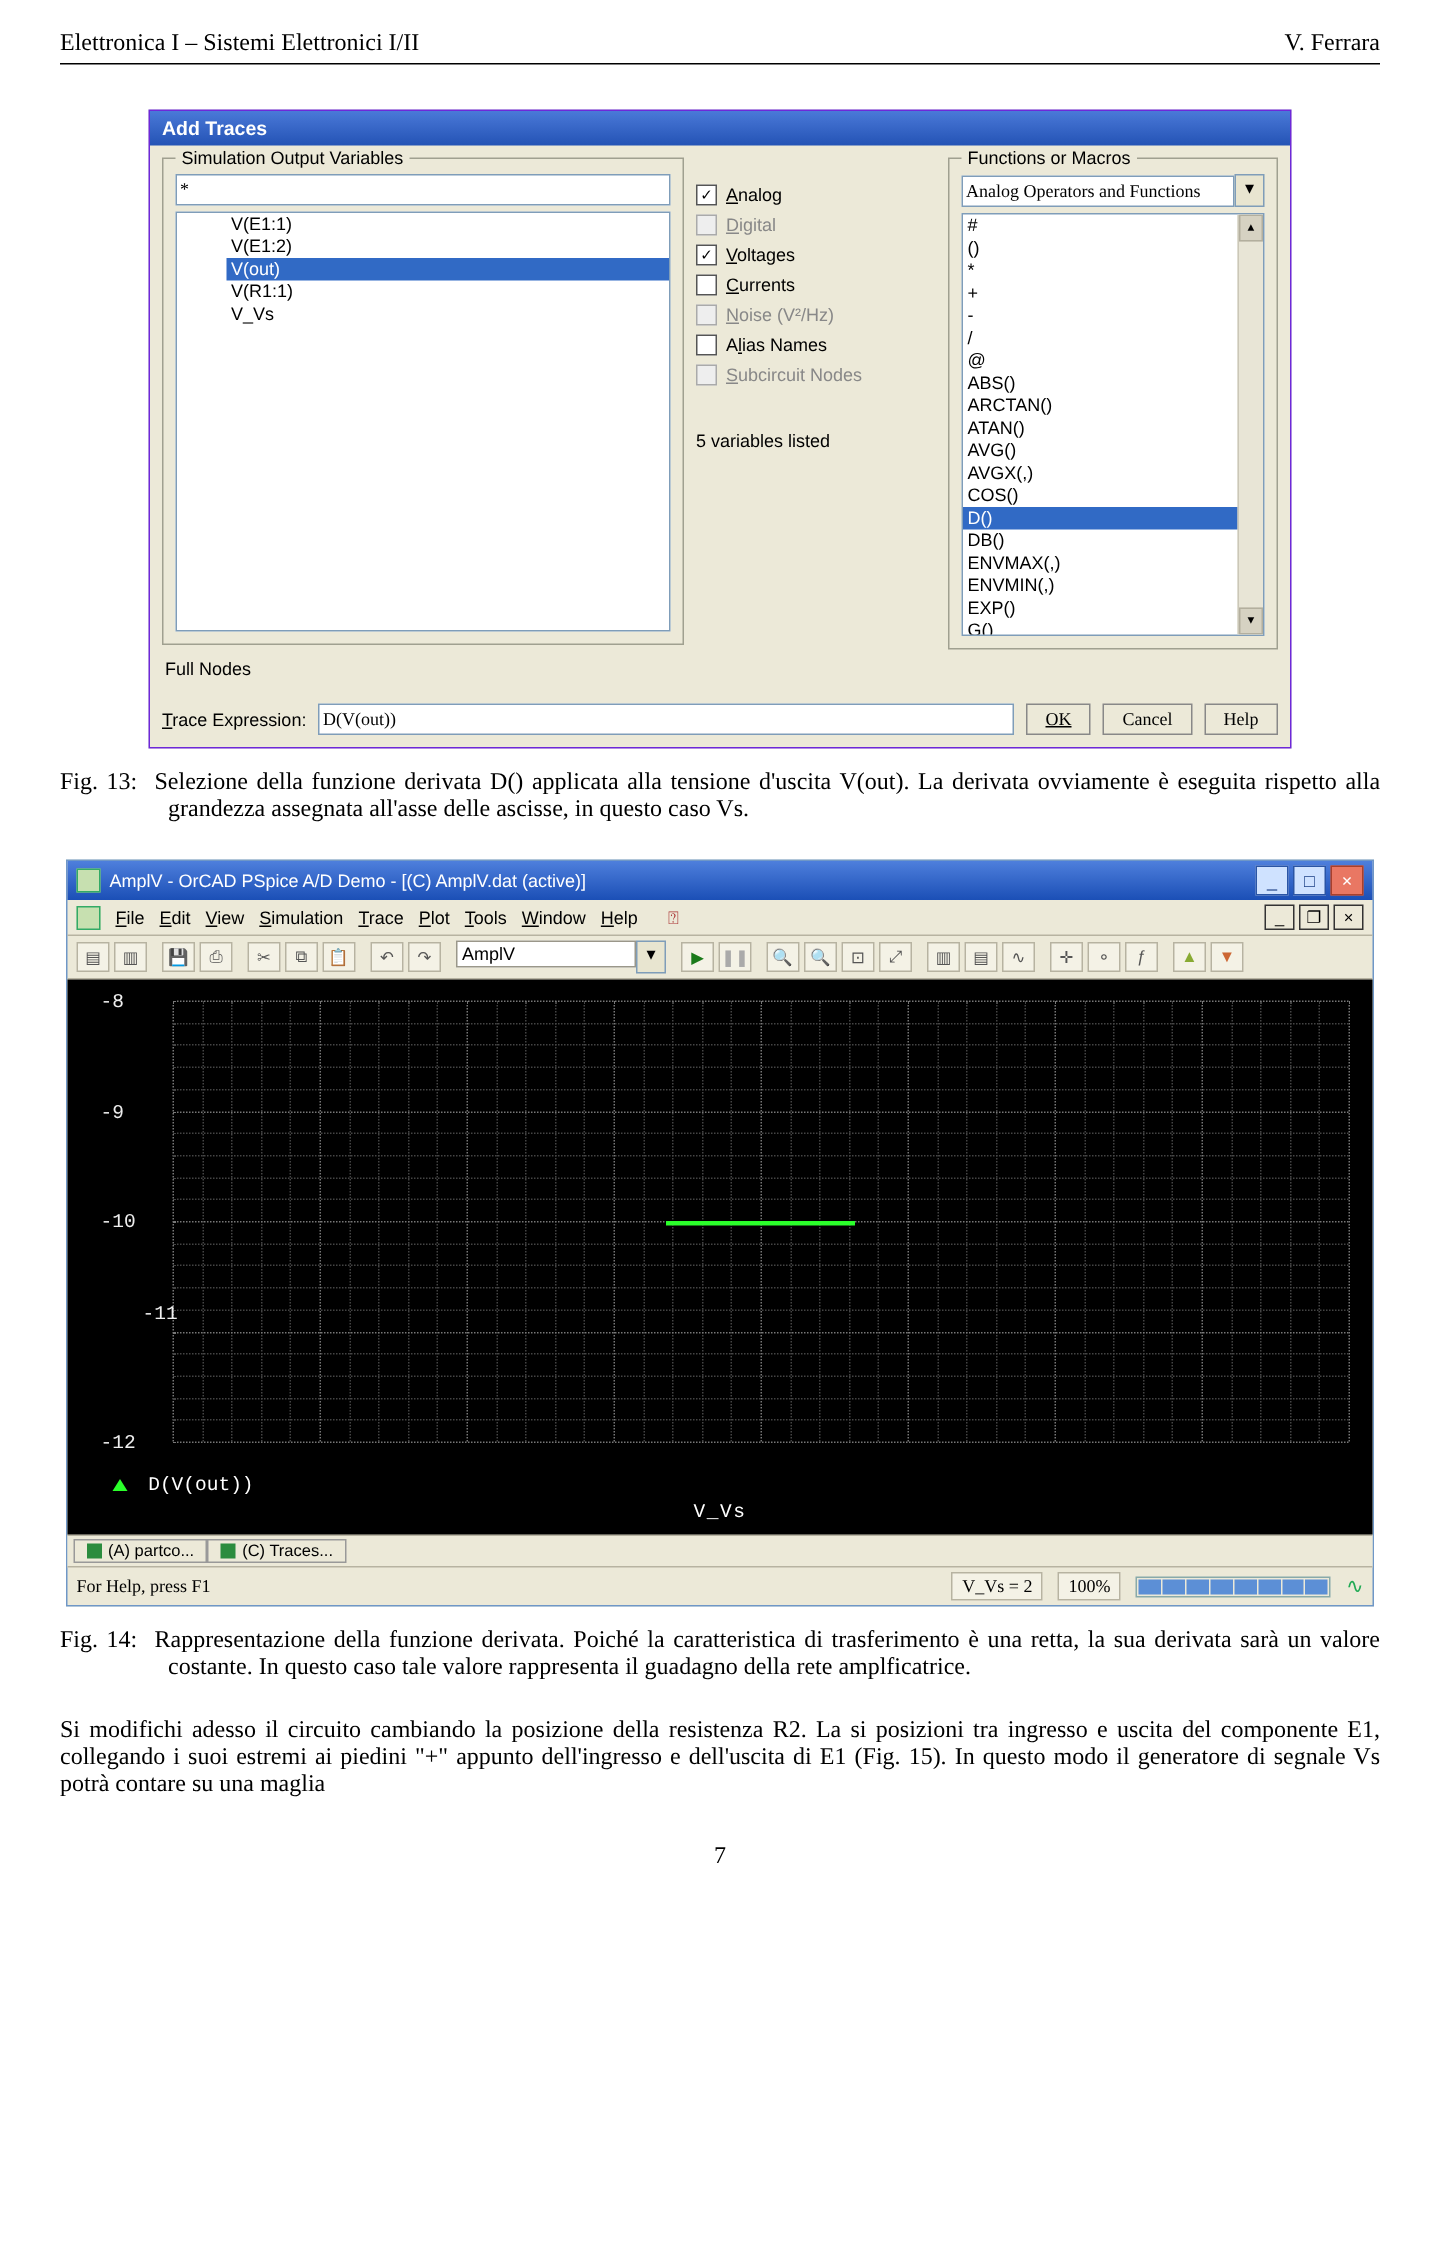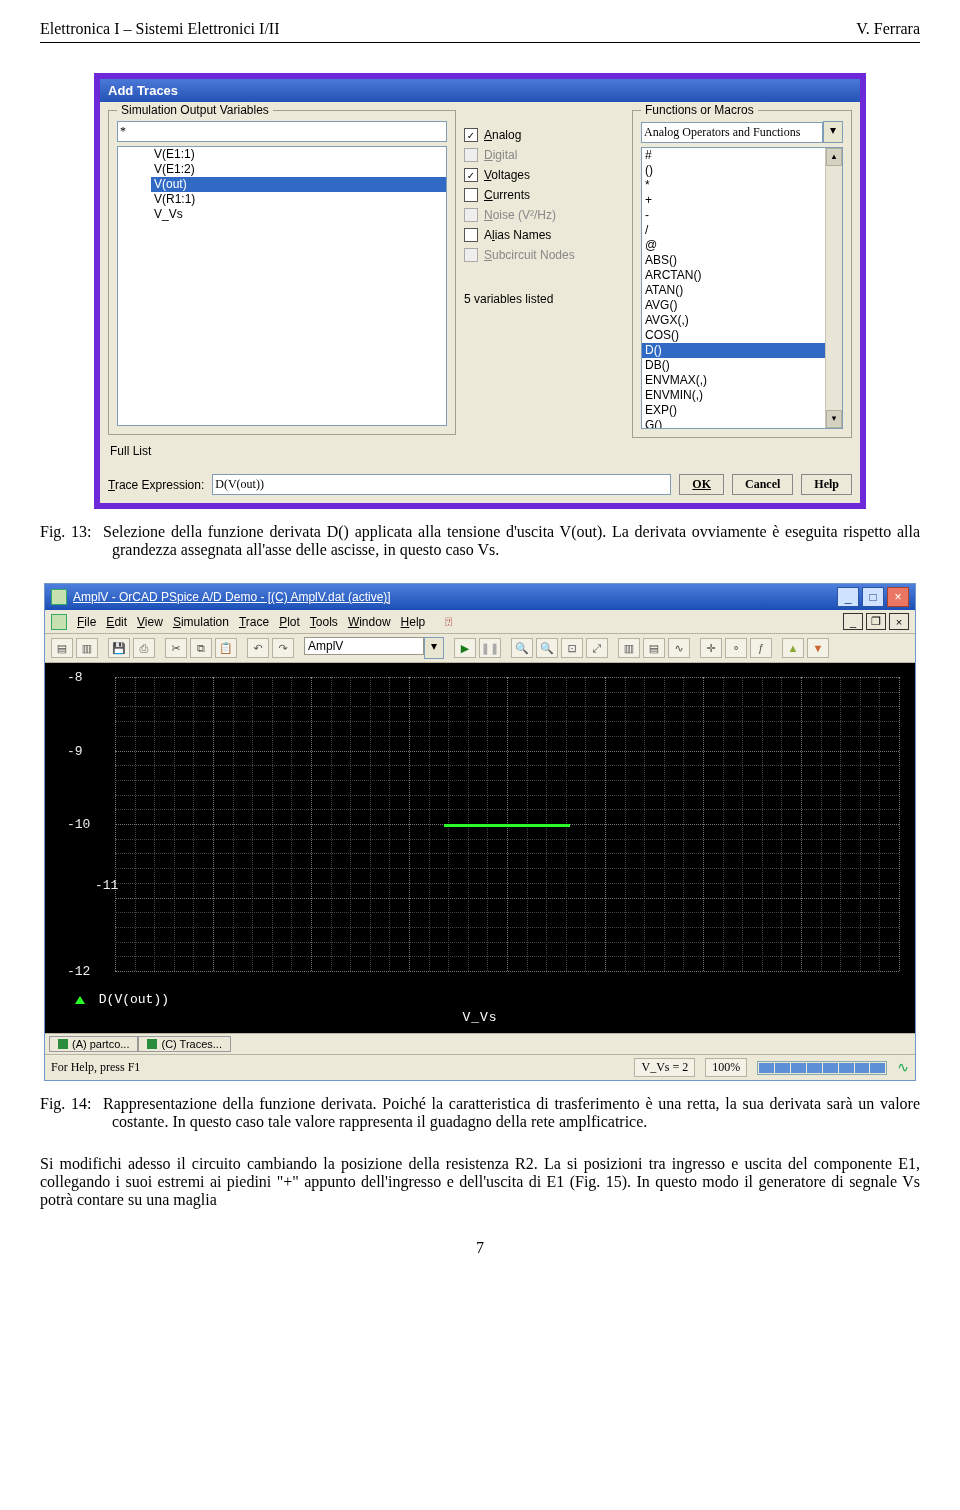--- a/index.html
+++ b/index.html
@@ -9,21 +9,21 @@
     padding: 20px 40px;
     width: 880px;
     color: #000;
   }
   .doc-header { display: flex; justify-content: space-between; font-size: 16px; margin-bottom: 4px; }
   .doc-header-rule { border-top: 1px solid #000; margin-bottom: 30px; }
 
   
   .dlg {
     width: 760px; margin: 0 auto 14px auto;
-    border: 6px solid #6d28d9;
+    border: 1px solid #6d28d9;
     background: #ece9d8;
     font-family: Tahoma, sans-serif; font-size: 12px; color: #000;
   }
   .titlebar {
     background: linear-gradient(#4a79d8,#2453b5);
     color: #fff; font-weight: bold; padding: 4px 8px; font-size: 13px;
   }
   .dlg-body { padding: 8px; }
   .groupbox { position: relative; border: 1px solid #a0a090; padding: 10px 8px 8px 8px; }
   .groupbox-label { position: absolute; top: -8px; left: 8px; background: #ece9d8; padding: 0 4px; font-size: 12px; }
@@ -45,21 +45,21 @@
   .dropdown .textfield { flex:1; }
   .ddbtn { width:18px; height:20px; border:1px solid #7f9db9; background:#e8e5d0; text-align:center; line-height:16px; }
   .funclist { height: 280px; border: 1px solid #7f9db9; background:#fff; overflow:hidden; position:relative; margin-top:4px;}
   .funclist .item { padding:0 3px; font-size:12px; line-height:15px; }
   .funclist .selected { background:#316ac5; color:#fff;}
   .sb { position:absolute; right:0; top:0; bottom:0; width:16px; background:#e8e5d6; border-left:1px solid #cbc7b8; }
   .sb .a { height:16px; background:#d6d2c2; border:1px solid #b3af9e; text-align:center; font-size:9px; line-height:14px; }
   .full-list { margin: 6px 0 4px 2px; }
   .bottom-row { display:flex; align-items:center; gap:8px; padding: 4px 8px 8px 8px; }
   .bottom-row .textfield { flex:1; }
-  .btn { background:#ece9d8; border:1px solid #888; padding:2px 12px; font-family:Tahoma; font-size:12px;font-weight:bold; }
+  .btn { background:#ece9d8; border:1px solid #888; padding:2px 12px; font-family:Tahoma; font-size:12px; }
 
   
   .caption { font-size: 16px; text-align: justify; margin: 6px 0 24px 0; }
   .caption .hang { display: block; padding-left: 72px; text-indent: -72px; }
 
   
   .pswin { width: 870px; margin: 0 auto 14px auto; border:1px solid #6f97c7; font-family: Tahoma,sans-serif; font-size:12px; background:#ece9d8;}
   .pstitle { background: linear-gradient(#4e7fdc,#1b4fb6); color:#fff; padding:3px 6px; display:flex; justify-content:space-between; align-items:center;}
   .pstitle .winbtns { display:flex; gap:3px;}
   .pstitle .wb { width:20px; height:18px; background:#cfe2ff; border:1px solid #2a55a5; color:#1b3f85; display:flex; align-items:center; justify-content:center; font-size:12px;}
@@ -186,38 +186,38 @@
               <div class="sb">
               <div class="a">▴</div>
               <div style="position:absolute;bottom:0;left:0;right:0;">
                   <div class="a">▾</div>
                 </div>
             </div>
           </div>
         </div>
       </div>
     </div>
-    <div class="full-list">Full List</div>
+    <div class="full-list">Full Nodes</div>
   </div>
   <div class="bottom-row">
     <span><u>T</u>race Expression:</span>
     <input class="textfield" value="D(V(out))" style="">
     <button class="btn"><u>OK</u></button>
     <button class="btn">Cancel</button>
     <button class="btn">Help</button>
   </div>
 </div>
 
 <p class="caption">
   <span class="hang"><span>Fig. 13:</span>&nbsp;&nbsp;<span>Selezione della funzione derivata D() applicata alla tensione d'uscita V(out). La derivata ovviamente è eseguita rispetto alla grandezza assegnata all'asse delle ascisse, in questo caso Vs.</span></span>
 </p>
 
 <div class="pswin">
   <div class="pstitle">
-    <span style="display:flex;align-items:center;gap:6px;text-decoration:underline;">
+    <span style="display:flex;align-items:center;gap:6px;">
       <span style="width:14px;height:14px;background:#c7e0b0;border:1px solid #3a6;display:inline-block;"></span>
       <span>AmplV - OrCAD PSpice A/D Demo  - [(C) AmplV.dat (active)]</span>
     </span>
     <span class="winbtns">
       <span class="wb">_</span>
       <span class="wb">□</span>
       <span class="wb close">×</span>
     </span>
   </div>
   <div class="menubar">

